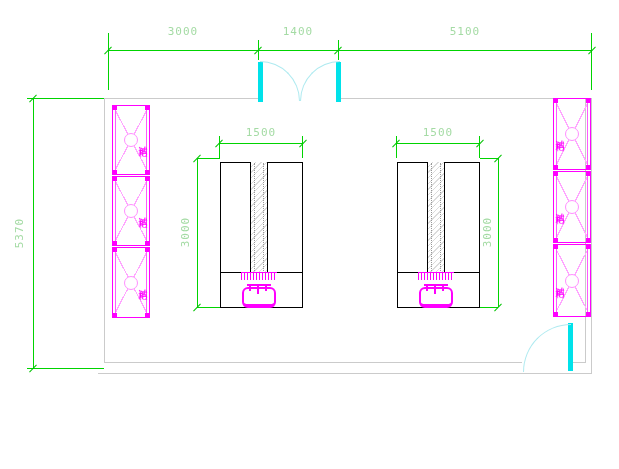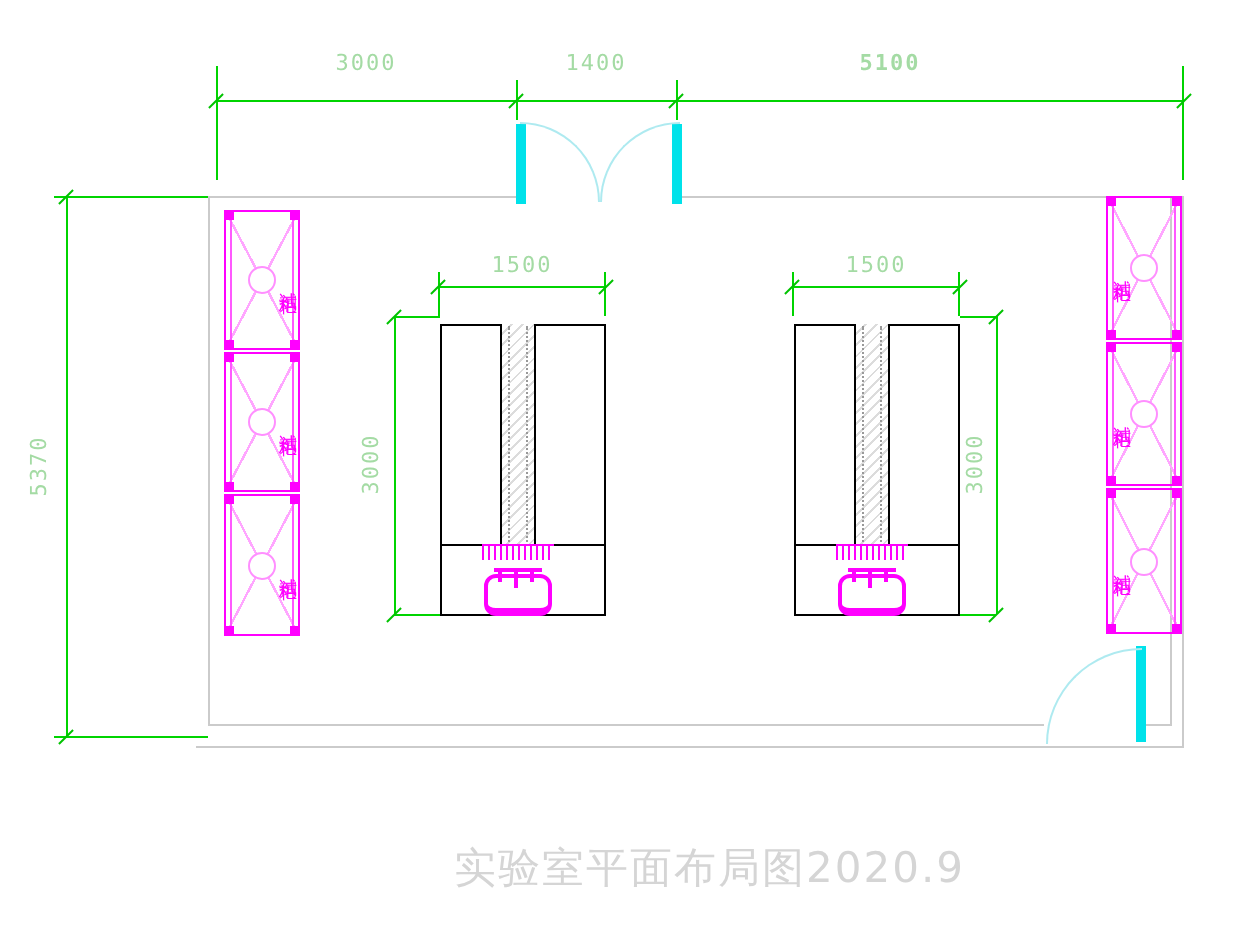--- a/index.html
+++ b/index.html
@@ -66,21 +66,21 @@
   <div class="dim" style="left:108px;top:33px;width:1px;height:57px;"></div>
   <div class="dim" style="left:258px;top:40px;width:1px;height:20px;"></div>
   <div class="dim" style="left:338px;top:40px;width:1px;height:20px;"></div>
   <div class="dim" style="left:591px;top:33px;width:1px;height:57px;"></div>
   <div class="tick" style="left:103px;top:50px;"></div>
   <div class="tick" style="left:253px;top:50px;"></div>
   <div class="tick" style="left:333px;top:50px;"></div>
   <div class="tick" style="left:587px;top:50px;"></div>
   <div class="dimtext" style="left:150px;top:26px;width:66px;">3000</div>
   <div class="dimtext" style="left:265px;top:26px;width:66px;">1400</div>
-  <div class="dimtext" style="left:412px;top:26px;width:66px;font-weight:bold;">5100</div>
+  <div class="dimtext" style="left:432px;top:26px;width:66px;">5100</div>
 
   <div class="dim" style="left:33px;top:98px;width:1px;height:270px;"></div>
   <div class="dim" style="left:27px;top:98px;width:77px;height:1px;"></div>
   <div class="dim" style="left:27px;top:368px;width:77px;height:1px;"></div>
   <div class="tick" style="left:28px;top:98px;"></div>
   <div class="tick" style="left:28px;top:368px;"></div>
   <div class="dimtext vrot" style="left:-13px;top:227px;width:66px;">5370</div>
 
   <div class="cab" style="left:112px;top:105px;width:38px;height:70px;">
     <div class="dbl"></div>
@@ -181,15 +181,14 @@
   <div class="tick" style="left:391px;top:143px;"></div>
   <div class="tick" style="left:475px;top:143px;"></div>
   <div class="dimtext" style="left:393px;top:127px;width:90px;">1500</div>
   <div class="dim" style="left:498px;top:158px;width:1px;height:149px;"></div>
   <div class="dim" style="left:480px;top:158px;width:18px;height:1px;"></div>
   <div class="dim" style="left:480px;top:307px;width:18px;height:1px;"></div>
   <div class="tick" style="left:493px;top:158px;"></div>
   <div class="tick" style="left:493px;top:307px;"></div>
   <div class="dimtext vrot" style="left:455px;top:226px;width:66px;">3000</div>
 
-  <div class="title" style="left:227px;top:420px;">实验室平面布局图2020.9</div>
 
 </div>
 
 </body></html>

